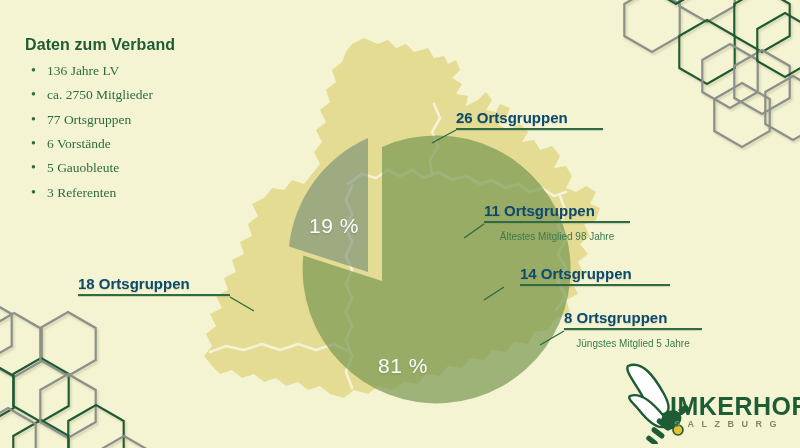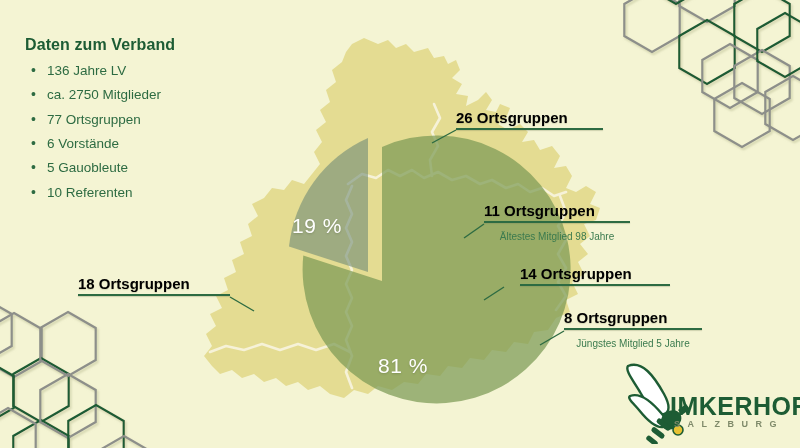--- a/index.html
+++ b/index.html
@@ -41,41 +41,42 @@
   .pie-label {
     position: absolute;
     color: #ffffff;
     font-size: 20px;
     font-weight: 400;
     letter-spacing: 0.5px;
     text-shadow: 0 1px 2px rgba(60,70,40,.25);
     white-space: nowrap;
   }
   .pie-label.big   { left: 378px; top: 335px; font-size: 21px; margin-top: 19px; }
-  .pie-label.small { left: 292px; top: 214px; font-size: 21px; text-align: center; }
+  .pie-label.small { left: 309px; top: 214px; font-size: 21px; text-align: center; }
 
   
   #info {
     position: absolute;
     left: 25px;
     top: 0;
     width: 260px;
     margin-top: 36px;
   }
   #info h1 {
     margin: 0 0 10px 0;
     font-size: 16px;
     font-weight: bold;
     color: #1d5c34;
     letter-spacing: .1px;
   }
   #info ul {
     list-style: none;
     margin: 0;
     padding: 0;
+    font-family: Liberation Serif, serif;
   }
   #info li {
     position: relative;
     padding-left: 22px;
     margin-bottom: 9.5px;
     font-size: 13.5px;
     color: #2d6b42;
     line-height: 1.1;
   }
   #info li::before {
@@ -89,21 +90,21 @@
 
   
   .callout {
     position: absolute;
     white-space: nowrap;
   }
   .callout .txt {
     display: block;
     font-size: 15px;
     font-weight: bold;
-    color: #000000;
+    color: #0c4a6e;
     padding-bottom: 2px;
     text-shadow: 0 1px 1px rgba(120,130,90,.25);
   }
   .callout .rule {
     display: block;
     height: 1.5px;
     background: #2d6b42;
     box-shadow: 0 1px 1px rgba(120,130,90,.3);
   }
   .callout .sub {
@@ -270,21 +271,21 @@
   </svg>
 
   <div id="info">
     <h1>Daten zum Verband</h1>
     <ul>
       <li>136 Jahre LV</li>
       <li>ca. 2750 Mitglieder</li>
       <li>77 Ortsgruppen</li>
       <li>6 Vorstände</li>
       <li>5 Gauobleute</li>
-      <li>10 Referenten</li>
+      <li>3 Referenten</li>
     </ul>
   </div>
 
   <div class="callout c26">
     <span class="txt">26 Ortsgruppen</span>
     <span class="rule"></span>
   </div>
 
   <div class="callout c11">
     <span class="txt">11 Ortsgruppen</span>

